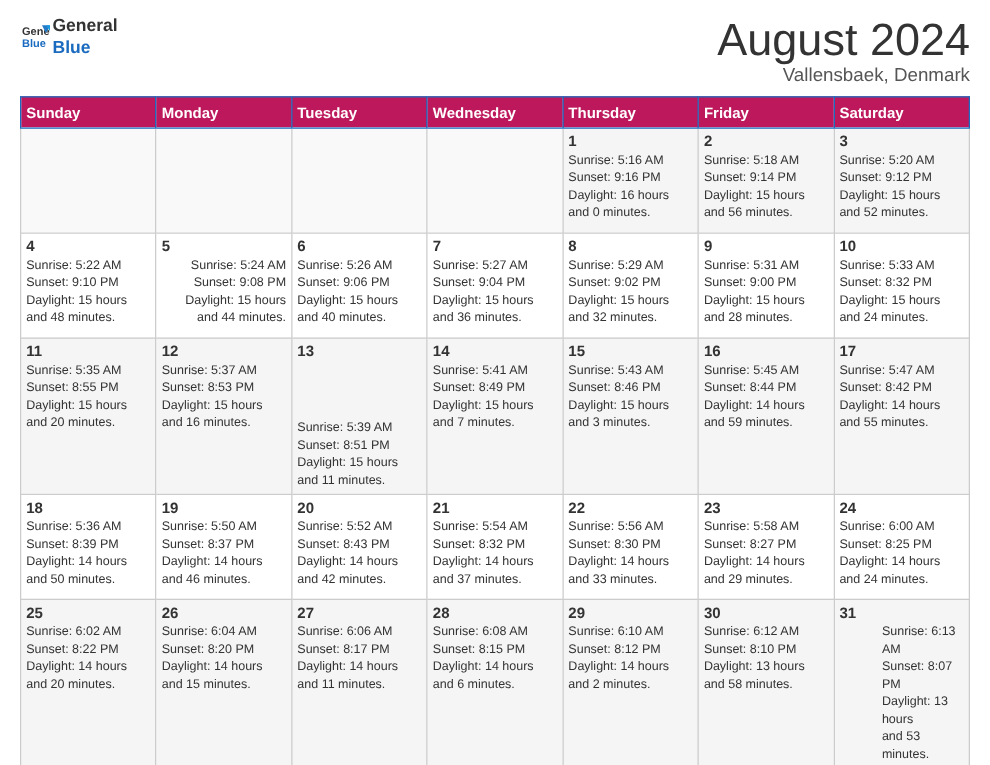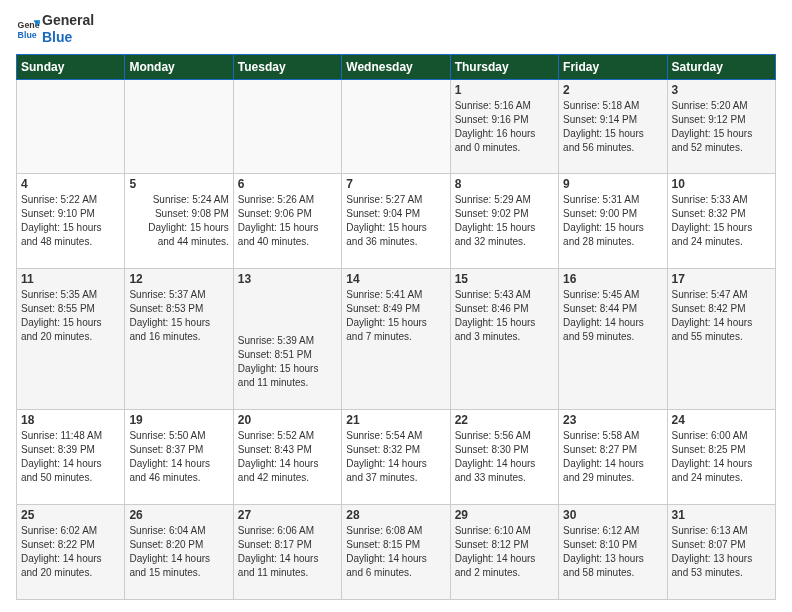--- a/index.html
+++ b/index.html
@@ -45,21 +45,21 @@
       font-size: 15px;
       color: #555;
     }
     .calendar-table {
       width: 100%;
       border-collapse: collapse;
       flex: 1;
       table-layout: fixed;
     }
     .calendar-table thead th {
-      background-color: #14532d;
+      background-color: #be185d;
       color: #fff;
       font-size: 12px;
       font-weight: bold;
       padding: 5px 4px;
       text-align: left;
       border: 1px solid #1a6bbf;
     }
     .calendar-table tbody td {
       border: 1px solid #ccc;
       vertical-align: top;
@@ -106,20 +106,24 @@
         <text x="2" y="14" font-size="11" font-weight="bold" fill="#333">General</text>
         <text x="2" y="26" font-size="11" font-weight="bold" fill="#1a6bbf">Blue</text>
         <polygon points="22,4 30,4 26,12" fill="#2479c7"></polygon>
         <polygon points="26,4 30,4 30,10" fill="#1a9be0"></polygon>
       </svg>
       <div style="display:flex;flex-direction:column;line-height:1.2;">
         <span style="font-size:14px;font-weight:bold;color:#333;">General</span>
         <span style="font-size:14px;font-weight:bold;color:#1a6bbf;">Blue</span>
       </div>
     </div>
+    <div class="title-block">
+      <div class="month-title">August 2024</div>
+      <div class="subtitle">Vallensbaek, Denmark</div>
+    </div>
   </div>
 
   <table class="calendar-table">
     <thead>
       <tr>
       <th>Sunday</th>
           <th>Monday</th>
           <th>Tuesday</th>
           <th>Wednesday</th>
           <th>Thursday</th>
@@ -253,21 +257,21 @@
             <span class="day-num">17</span>
             <div class="day-info" style="white-space: pre-line;">Sunrise: 5:47 AM
 Sunset: 8:42 PM
 Daylight: 14 hours
 and 55 minutes.</div>
           </td>
         </tr>
         <tr>
           <td>
             <span class="day-num">18</span>
-            <div class="day-info" style="white-space: pre-line;">Sunrise: 11:48 AM
+            <div class="day-info" style="white-space: pre-line;">Sunrise: 5:36 AM
 Sunset: 8:39 PM
 Daylight: 14 hours
 and 50 minutes.</div>
           </td>
           <td>
             <span class="day-num">19</span>
             <div class="day-info" style="white-space: pre-line;">Sunrise: 5:50 AM
 Sunset: 8:37 PM
 Daylight: 14 hours
 and 46 minutes.</div>
@@ -346,21 +350,21 @@
           </td>
           <td>
             <span class="day-num">30</span>
             <div class="day-info" style="white-space: pre-line;">Sunrise: 6:12 AM
 Sunset: 8:10 PM
 Daylight: 13 hours
 and 58 minutes.</div>
           </td>
           <td>
             <span class="day-num">31</span>
-            <div class="day-info" style="white-space: pre-line;">Sunrise: 6:13 AM
+            <div class="day-info" style="white-space: pre-line; margin-left: 34px;">Sunrise: 6:13 AM
 Sunset: 8:07 PM
 Daylight: 13 hours
 and 53 minutes.</div>
           </td>
         </tr>
       </tbody>
   </table>
 
 </div>
 

